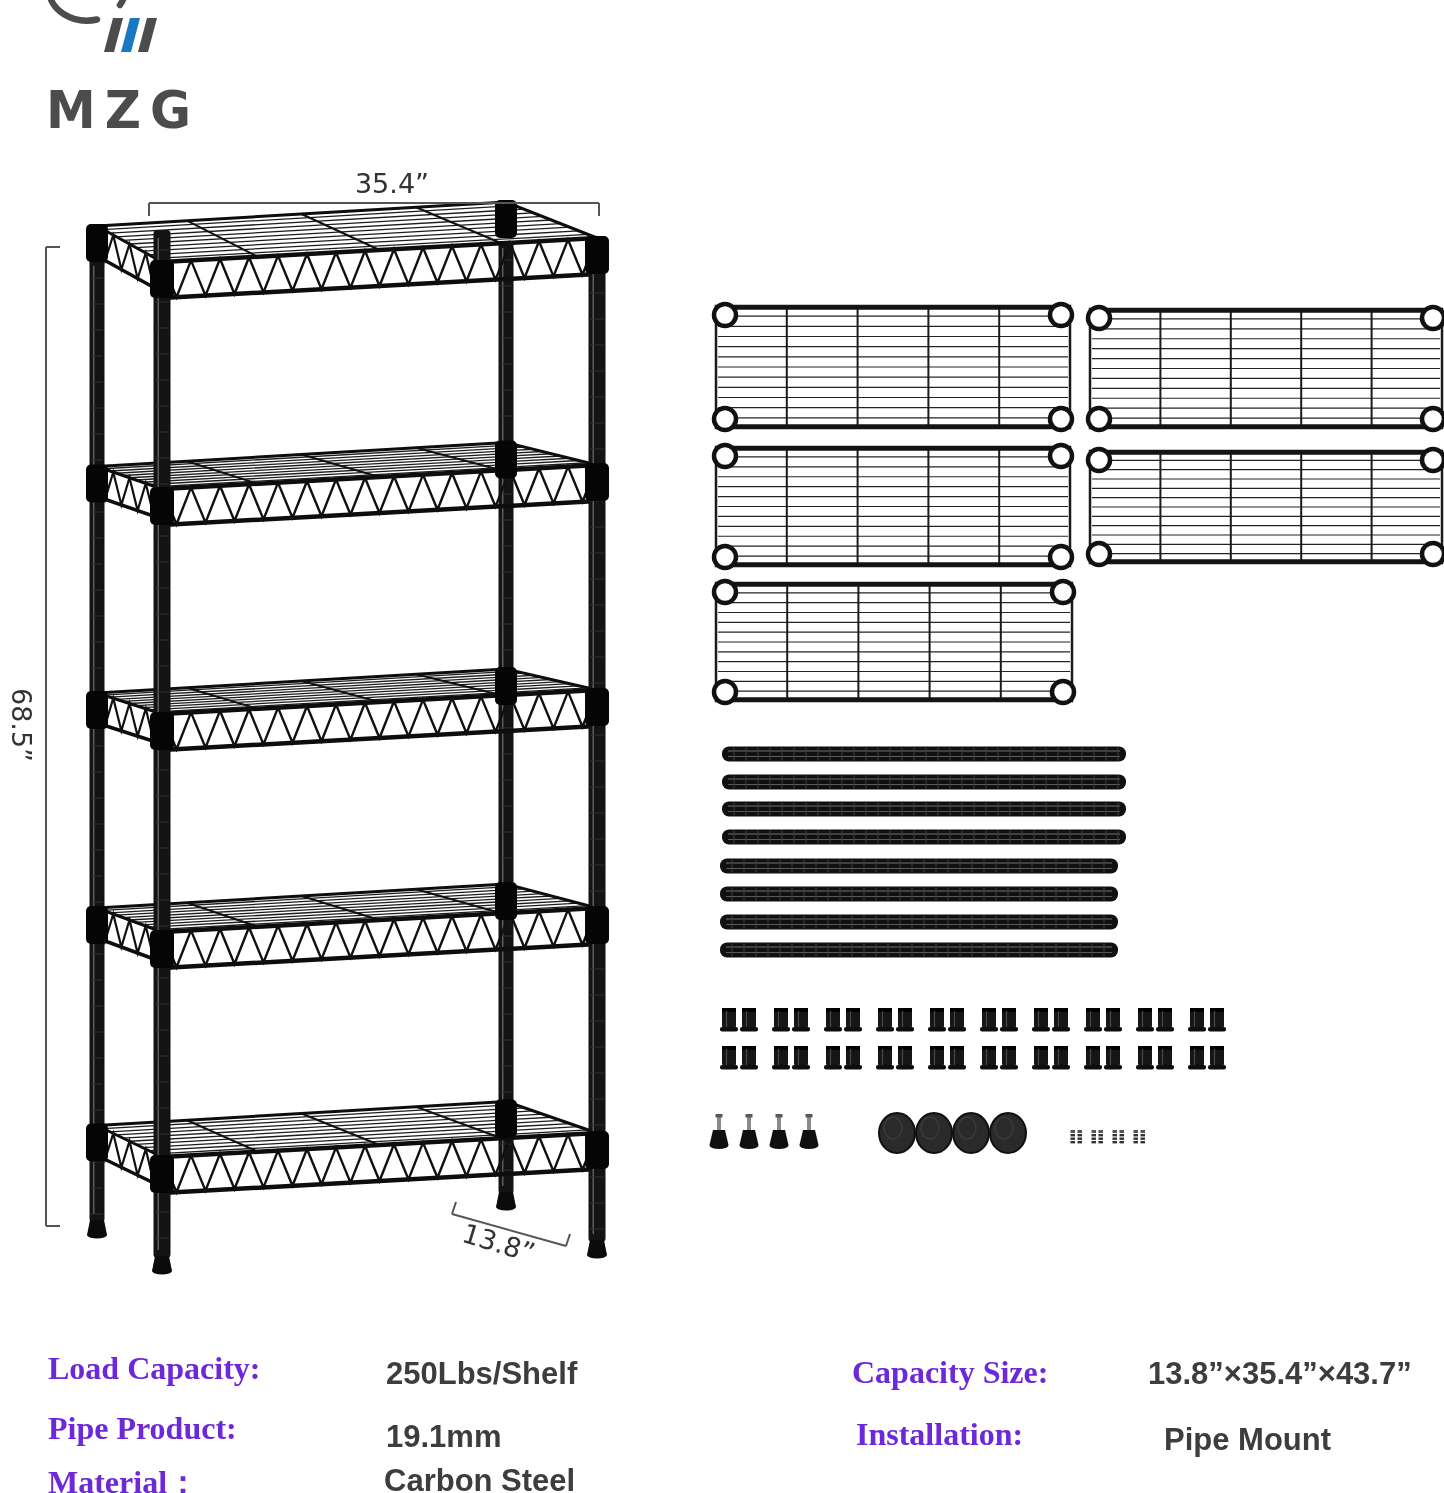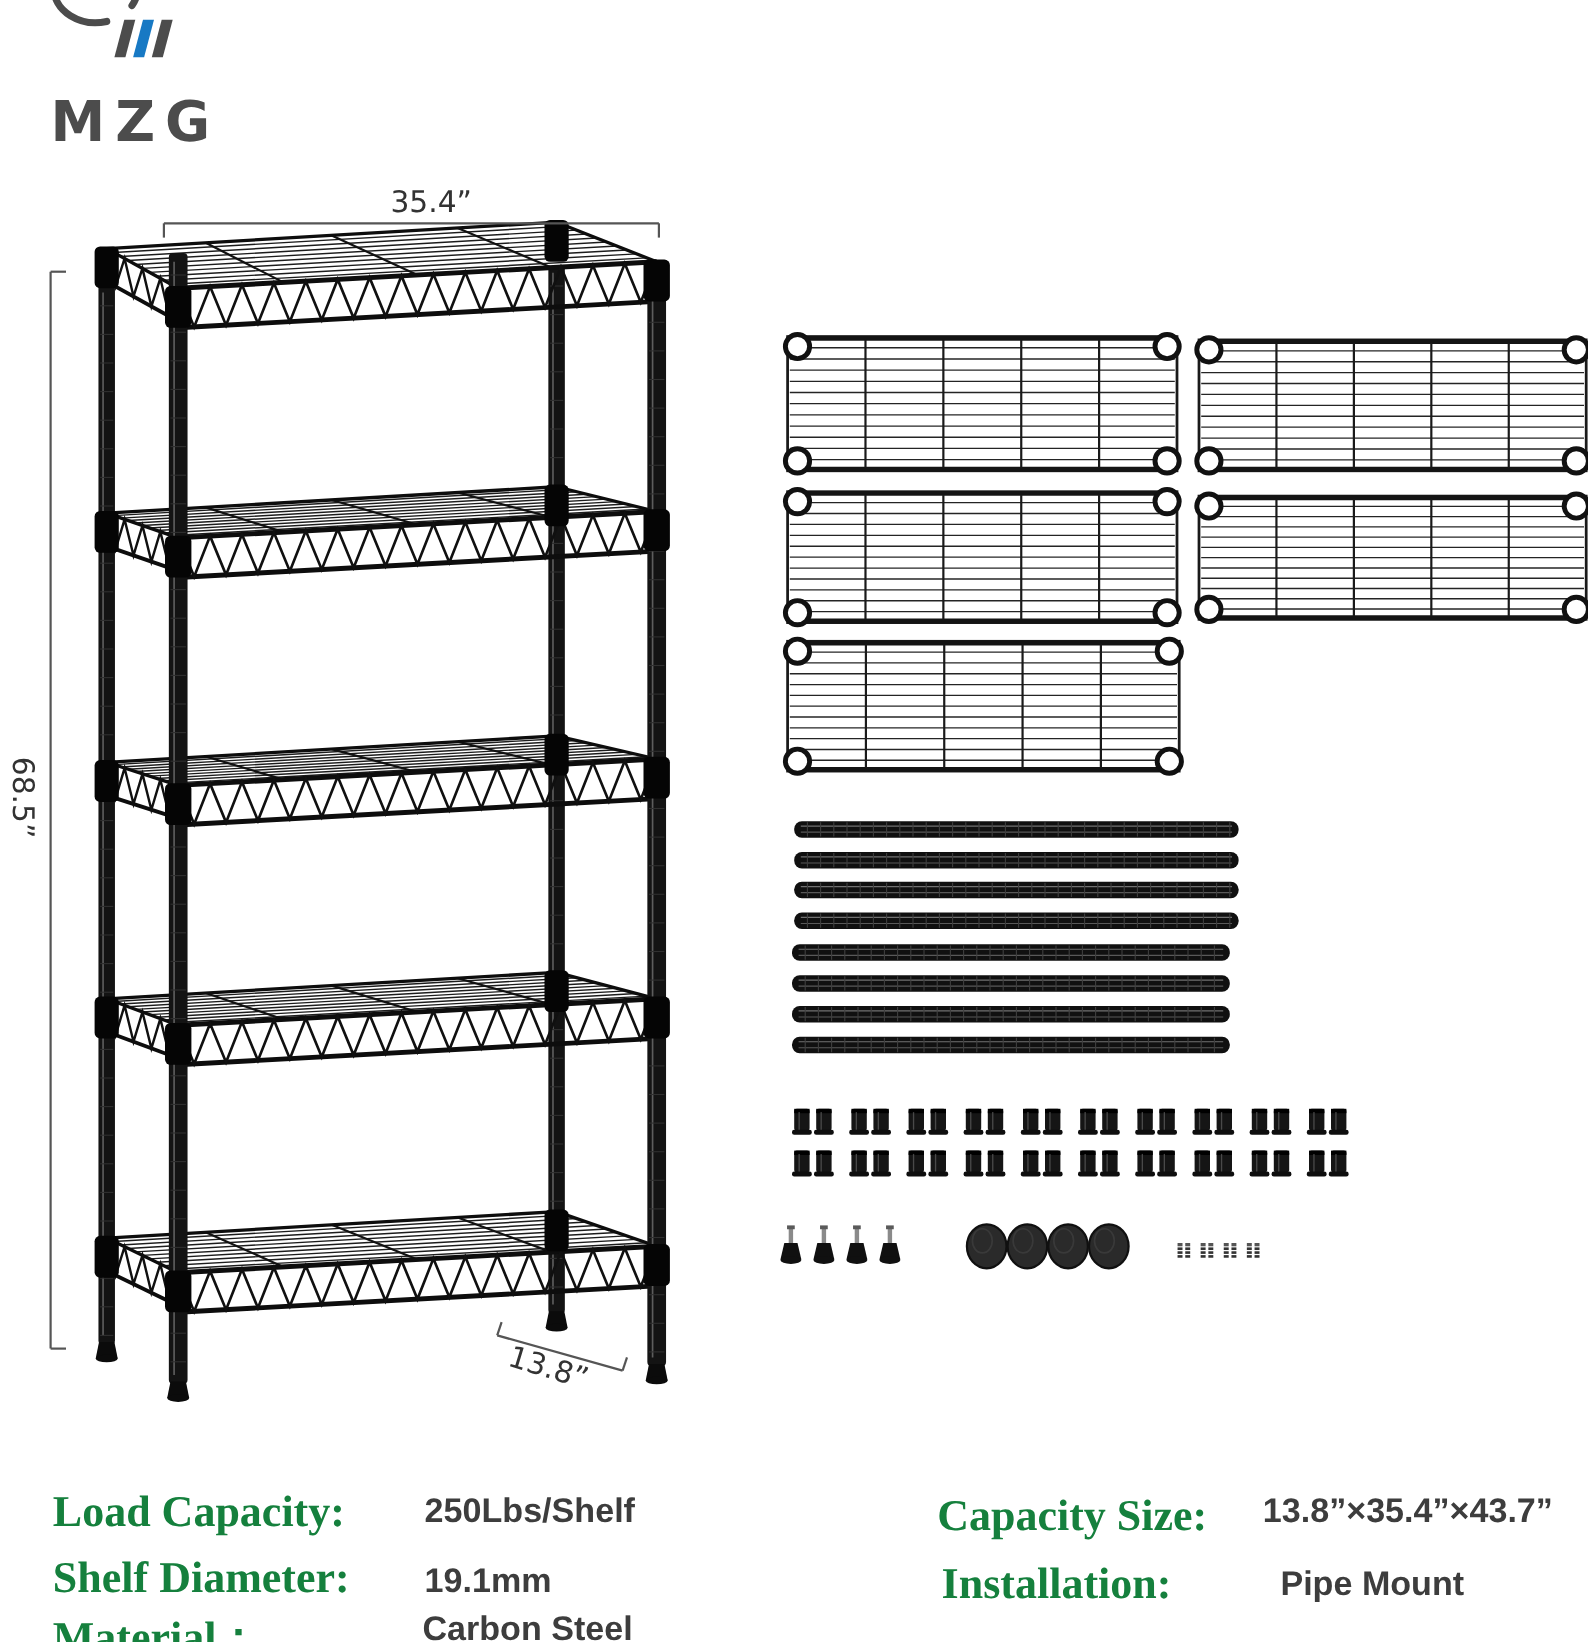--- a/index.html
+++ b/index.html
@@ -8,21 +8,21 @@
     font-family:"Liberation Sans",sans-serif;overflow:hidden;
   }
   #art{position:absolute;left:0;top:0;}
   .logo-text{
     position:absolute;left:46px;top:82px;
     font-family:"DejaVu Sans",sans-serif;font-weight:800;font-size:50px;
     letter-spacing:9px;color:#4c4c4c;transform:scaleY(1.02);
   }
   .spec-label{
     position:absolute;font-family:"Liberation Serif",serif;font-weight:700;
-    font-size:40px;color:#15803d;white-space:nowrap;
+    font-size:32px;color:#6d28d9;white-space:nowrap;
   }
   .spec-value{
     position:absolute;font-family:Liberation Sans, sans-serif;font-weight:700;
     font-size:31px;color:#3d3d3d;white-space:nowrap;
   }
   .dim-text{
     font-family:"DejaVu Sans",sans-serif;font-size:27px;fill:#333333;
   }
 </style>
 </head>
@@ -1075,21 +1075,21 @@
     </g>
     <text class="dim-text" x="496" y="1252" text-anchor="middle" transform="rotate(17 496 1252)">13.8”</text>
   </svg>
 
   <div class="logo-text">MZG</div>
 
   <div>
     <span class="spec-label" style="left:48px;top:1350px">Load Capacity:</span>
     <span class="spec-value" style="left:386px;top:1356px">250Lbs/Shelf</span>
 
-    <span class="spec-label" style="left:48px;top:1410px">Shelf Diameter:</span>
+    <span class="spec-label" style="left:48px;top:1410px">Pipe Product:</span>
     <span class="spec-value" style="left:386px;top:1419px">19.1mm</span>
 
     <span class="spec-label" style="left:48px;top:1461px">Material：</span>
     <span class="spec-value" style="left:384px;top:1463px">Carbon Steel</span>
 
     <span class="spec-label" style="left:852px;top:1354px">Capacity Size:</span>
     <span class="spec-value" style="left:1148px;top:1356px">13.8”×35.4”×43.7”</span>
 
     <span class="spec-label" style="left:856px;top:1416px">Installation:</span>
     <span class="spec-value" style="left:1164px;top:1422px">Pipe Mount</span>

